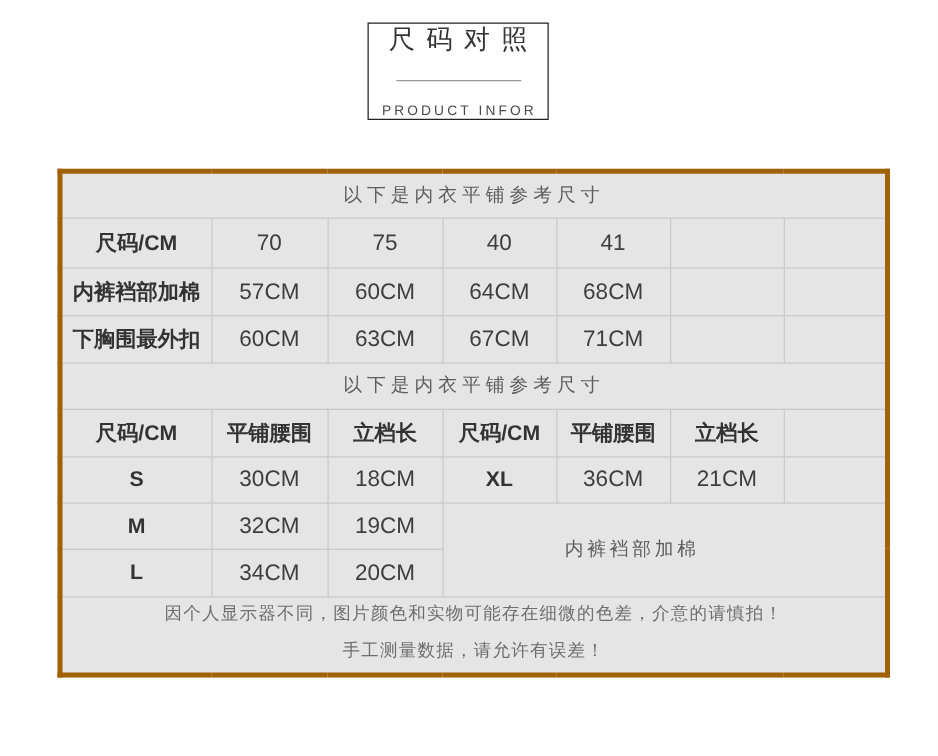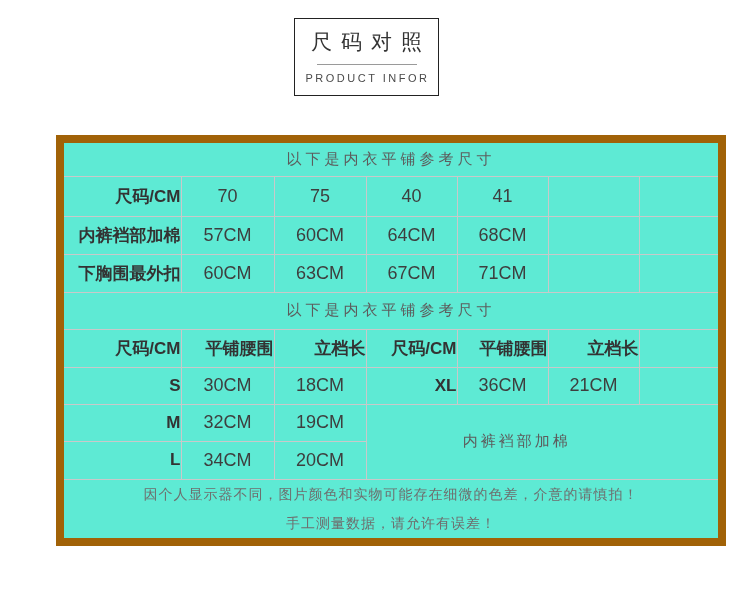--- a/index.html
+++ b/index.html
@@ -7,63 +7,63 @@
   body {
     width:750px; height:605px; position:relative;
     font-family:"Liberation Sans","DejaVu Sans",sans-serif;
     color:#3c3c3c;
   }
 
   
   .title-box {
     position:absolute; left:294px; top:18px; width:145px; height:78px;
     border:1px solid #222222; background:#ffffff;
-    display:flex; flex-direction:column; align-items:center; justify-content:center;
+    display:flex; flex-direction:column; align-items:center; justify-content:space-between;
   }
   .title-cn {
     font-family:"Liberation Serif","DejaVu Serif",serif;
     font-size:21px; color:#333333; letter-spacing:9px; padding-left:9px;
     line-height:1.2; white-space:nowrap;
   }
   .title-divider { width:100px; height:1px; background:#9a9a9a; margin:8px 0 7px; }
   .title-en {
     font-family:Liberation Sans, sans-serif;
     font-size:11px; color:#4a4a4a; letter-spacing:2.5px; padding-left:2px;
     white-space:nowrap;
   }
 
   
   table.size-table {
-    position:absolute; left:56px; top:135px; width:662px;
+    position:absolute; left:46px; top:135px; width:662px;
     border-collapse:collapse; table-layout:fixed;
-    border:8px solid #a16207; background:#5eead4;
+    border:4px solid #a16207; background:#e5e5e5;
   }
   td {
     border:1px solid #c9c9c9; text-align:center; vertical-align:middle;
     overflow:hidden; white-space:nowrap;
   }
   tr.r-section td {
     height:37px;
     font-family:"Liberation Serif","DejaVu Serif",serif;
     font-size:15px; color:#5d5d5d; letter-spacing:4px; font-weight:normal;
   }
-  td.hd { font-weight:bold; color:#333333; font-size:17px;text-align:right; }
+  td.hd { font-weight:bold; color:#333333; font-size:17px; }
   td.val { color:#3e3e3e; font-size:18px; font-weight:normal;margin-left:28px; }
   tr.r-sizes td { height:40px; }
   tr.r-38 td { height:38px; }
   tr.r-37 td { height:37px; }
   td.note-cell {
     font-family:"Liberation Serif","DejaVu Serif",serif;
     font-size:15px; color:#5d5d5d; letter-spacing:3px; font-weight:normal;
     padding-right:83px; 
     padding-left:32px;
   }
   tr.r-footer td {
     height:63px;
-    font-family:Liberation Serif, serif;
+    font-family:Liberation Mono, monospace;
     font-size:14px; color:#6e6e6e; letter-spacing:1px; line-height:2.1;
   }
 </style>
 </head>
 <body>
 
 <div class="title-box">
   <div class="title-cn">尺码对照</div>
   <div class="title-divider"></div>
   <div class="title-en">PRODUCT INFOR</div>

